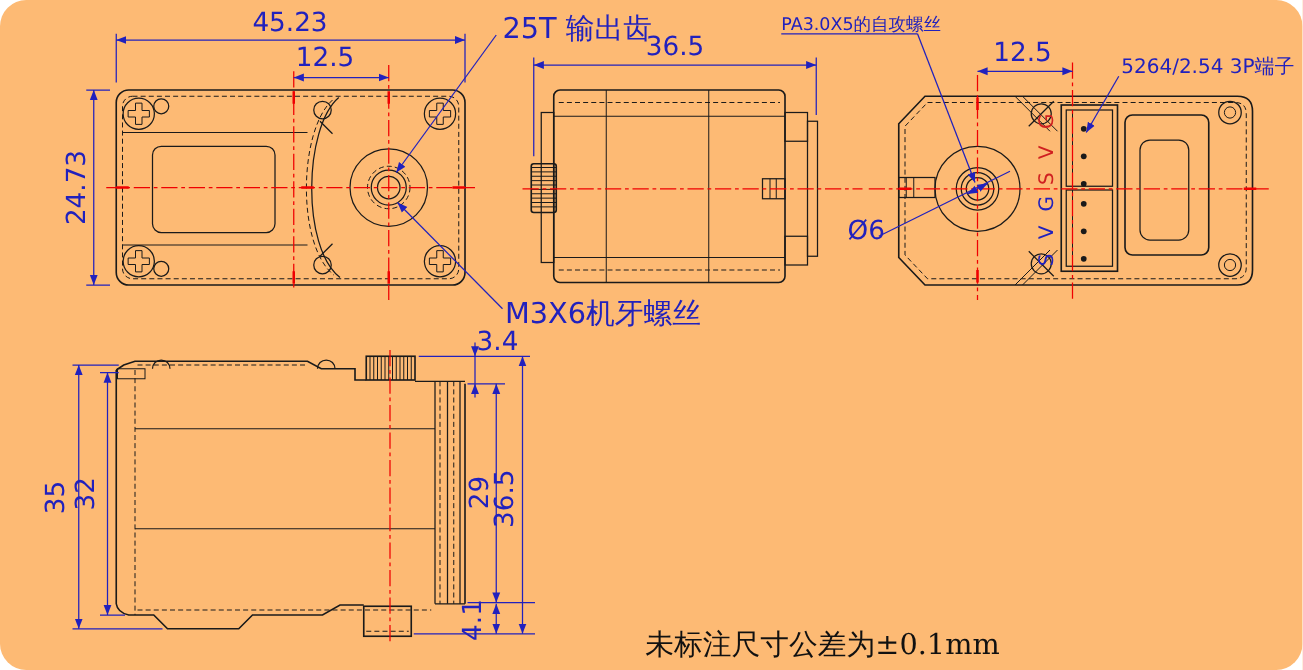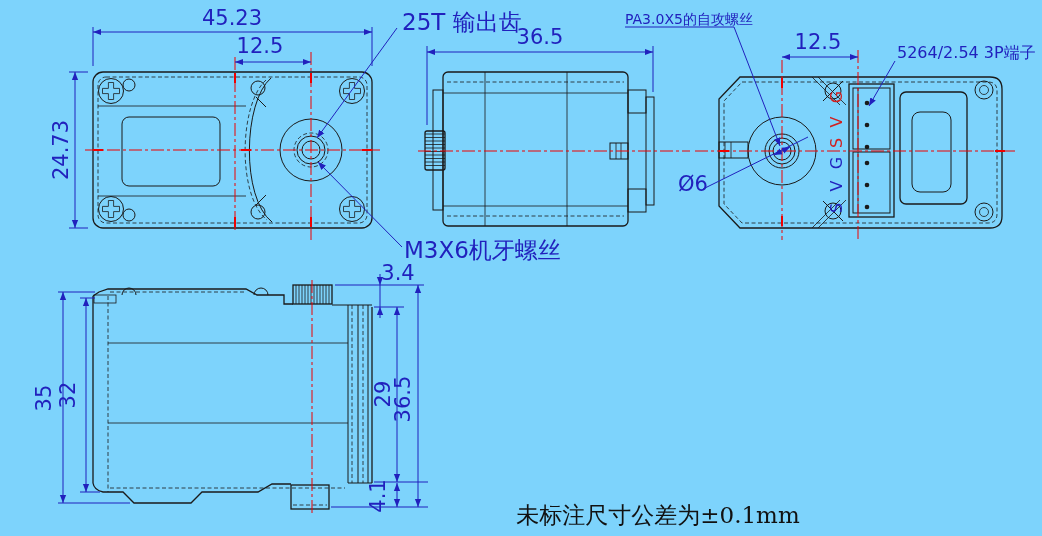--- a/index.html
+++ b/index.html
@@ -1,17 +1,17 @@
 <!DOCTYPE html>
 <html><head>
 <meta charset="utf-8">
 <style>
   html,body{margin:0;padding:0;background:#ffffff;}
-  .page{position:relative;width:1042px;height:536px;background:#7dd3fc;overflow:hidden;
-        font-family:"DejaVu Sans","Liberation Sans",sans-serif;}
+  .page{position:relative;width:1042px;height:536px;background:#fdba74;overflow:hidden;
+        font-family:"DejaVu Sans","Liberation Sans",sans-serif;border-radius:21px;}
   svg{display:block;}
   .ol{stroke:#1a1a1a;fill:none;stroke-width:1.3;}
   .ol1{stroke:#1a1a1a;fill:none;stroke-width:1;}
   .olt{stroke:#1a1a1a;fill:none;stroke-width:0.8;}
   .dsh{stroke:#1a1a1a;fill:none;stroke-width:0.8;stroke-dasharray:4 2.5;}
   .red{stroke:#f00000;fill:none;stroke-width:1;stroke-dasharray:13 3 3 3;}
   .redt{stroke:#f00000;fill:none;stroke-width:2;}
   .blu{stroke:#2121bd;fill:none;stroke-width:1;}
   text.dim{fill:#2121bd;font-size:21px;font-family:"DejaVu Sans","Liberation Sans",sans-serif;}
   text.co{fill:#2121bd;font-family:"DejaVu Sans","Liberation Sans",sans-serif;}

